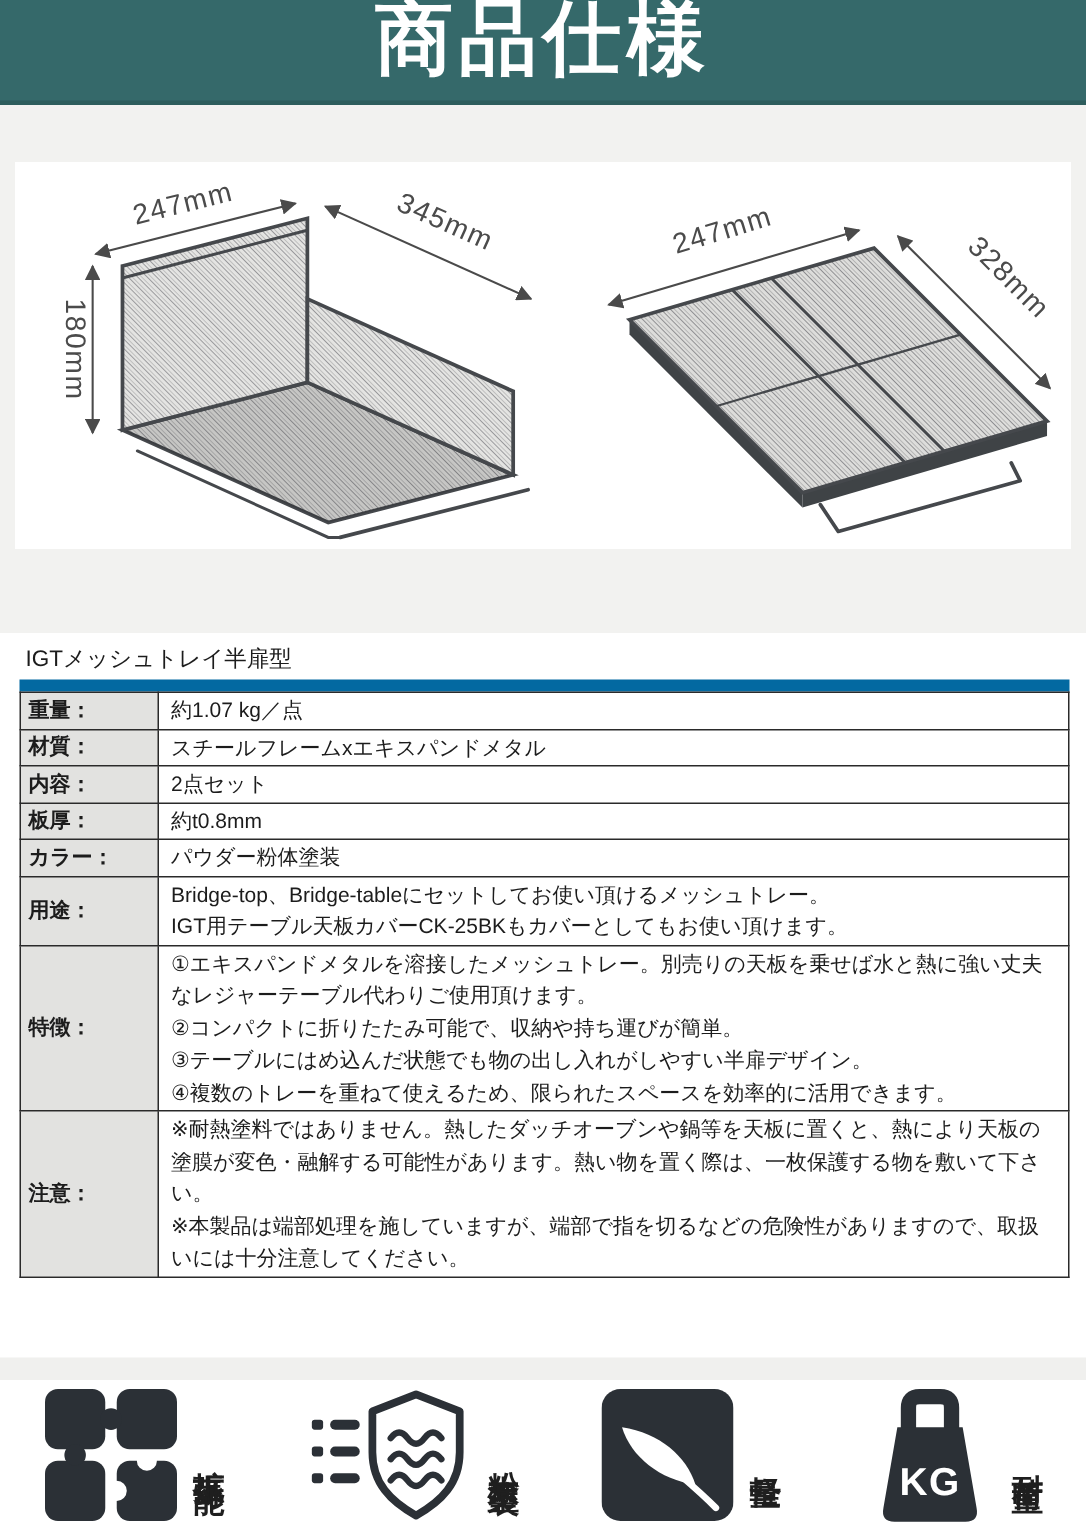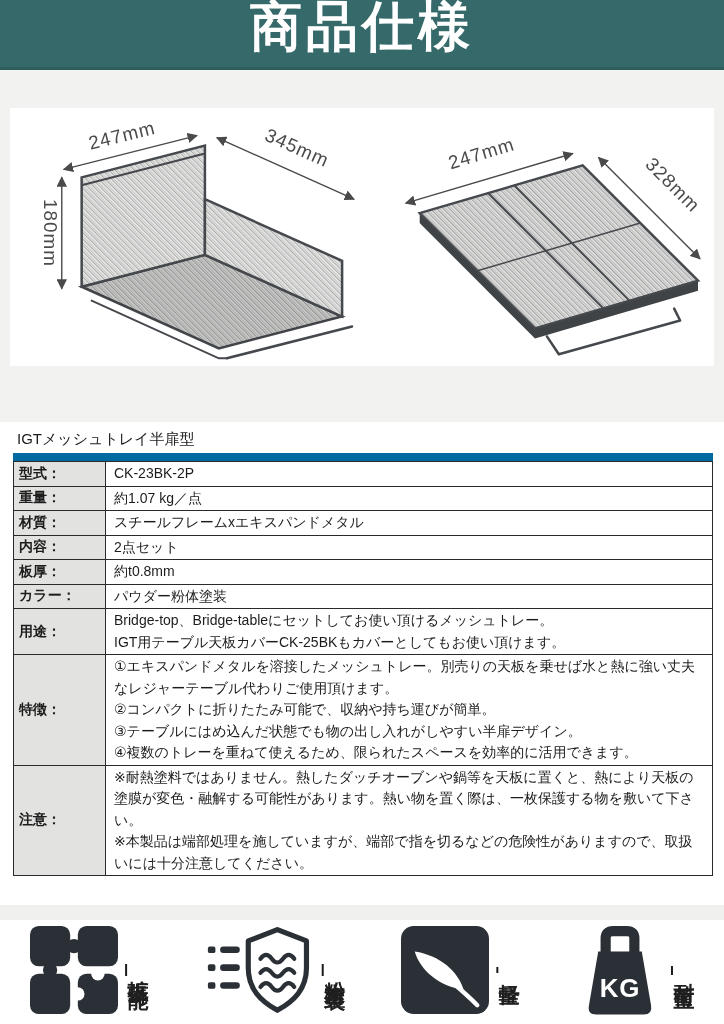--- a/index.html
+++ b/index.html
@@ -39,21 +39,21 @@
     background:#e2e2e0;font-weight:bold;width:92px;padding:1px 4px 1px 5px;
     box-sizing:border-box;
   }
   td.val{padding:1px 8px;}
   .line{line-height:21.5px;}
   
   .divider-band{height:15px;background:#f0f0ee;}
   .badges{
     height:104px;background:#ffffff;
     display:flex;align-items:center;justify-content:space-between;
-    padding:0 28px 4px 30px;box-sizing:border-box;text-decoration:underline;
+    padding:0 28px 4px 30px;box-sizing:border-box;
   }
   .badge{display:flex;align-items:center;gap:9px;}
   .badge-label{
     writing-mode:vertical-rl;text-orientation:upright;
     font-size:21px;font-weight:600;letter-spacing:3px;color:#1f1f1f;line-height:1.1;
   }
   .dimtext{fill:#4b4b4b;font-size:19px;letter-spacing:1px;}
 </style>
 </head>
 <body>
@@ -126,26 +126,20 @@
       <text class="dimtext" transform="translate(308,78) rotate(45)" text-anchor="middle">328mm</text>
     </svg>
 
   </div>
 </div>
 
 <div class="table-section">
   <div class="spec-title">IGTメッシュトレイ半扉型</div>
   <table class="spec">
     <tbody>
-        <tr>
-      <td class="lab">型式：</td>
-      <td class="val">
-        <div class="line">CK-23BK-2P</div>
-      </td>
-    </tr>
     <tr>
       <td class="lab">重量：</td>
       <td class="val">
         <div class="line">約1.07 kg／点</div>
       </td>
     </tr>
     <tr>
       <td class="lab">材質：</td>
       <td class="val">
         <div class="line">スチールフレームxエキスパンドメタル</div>

